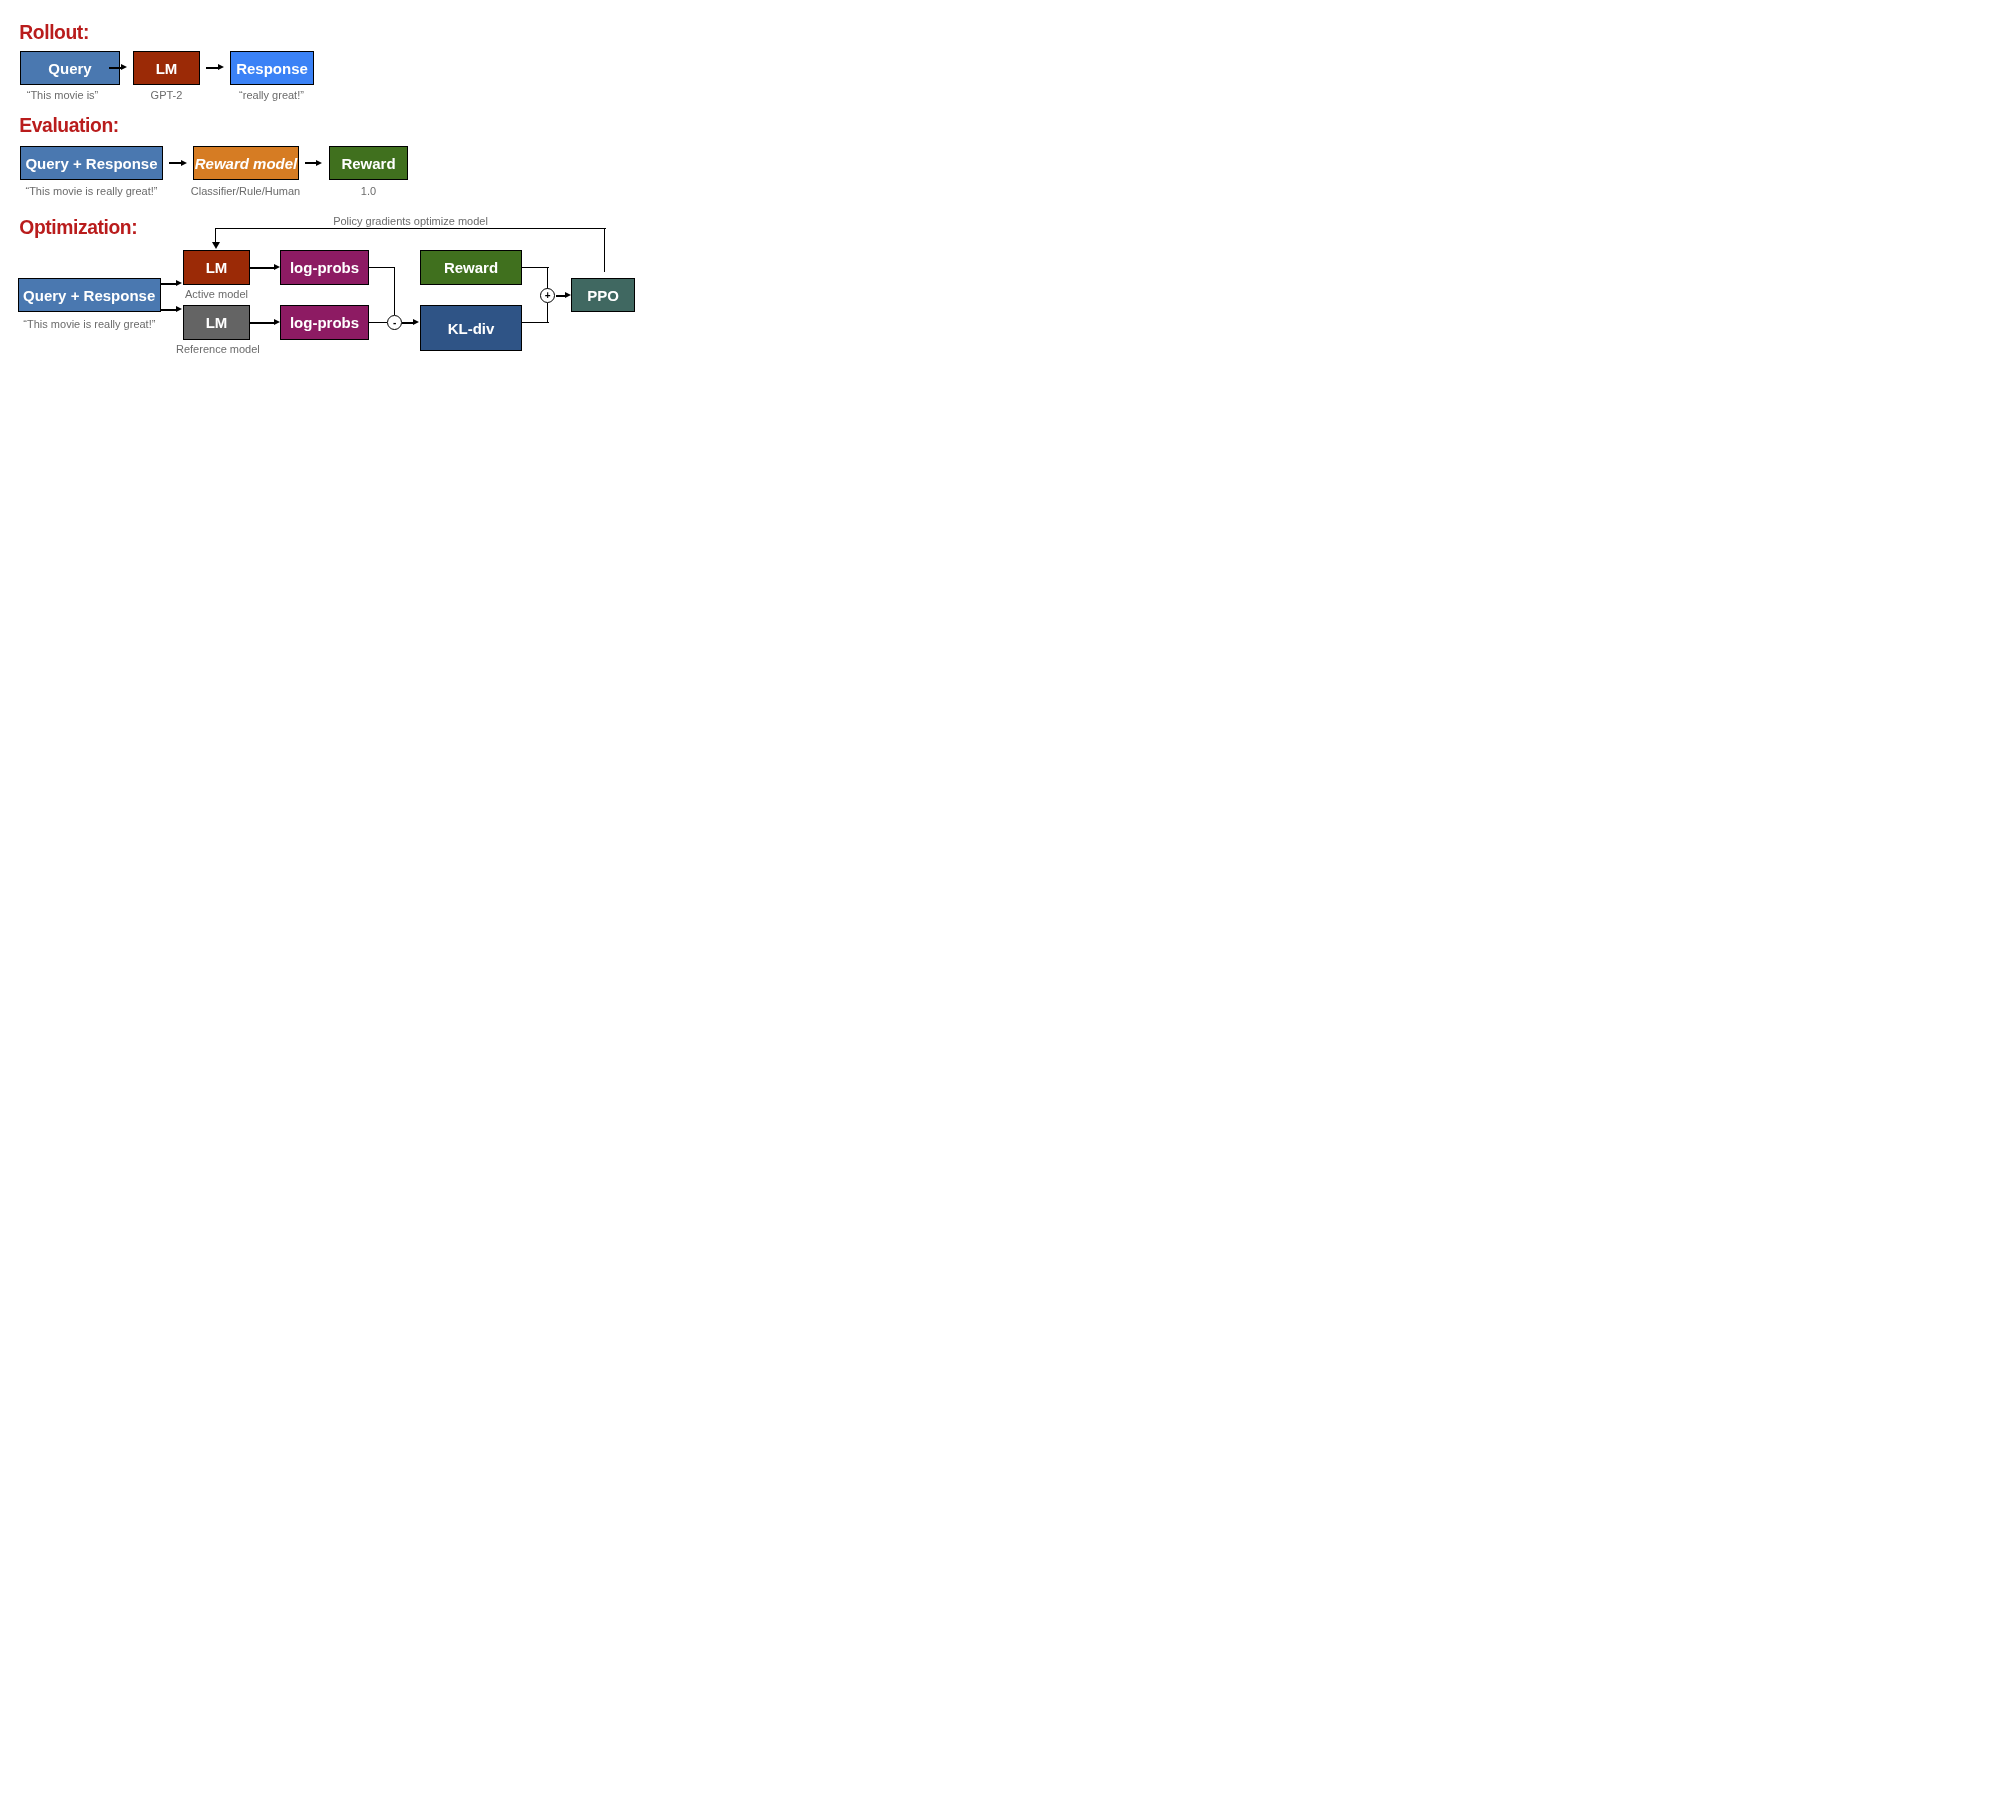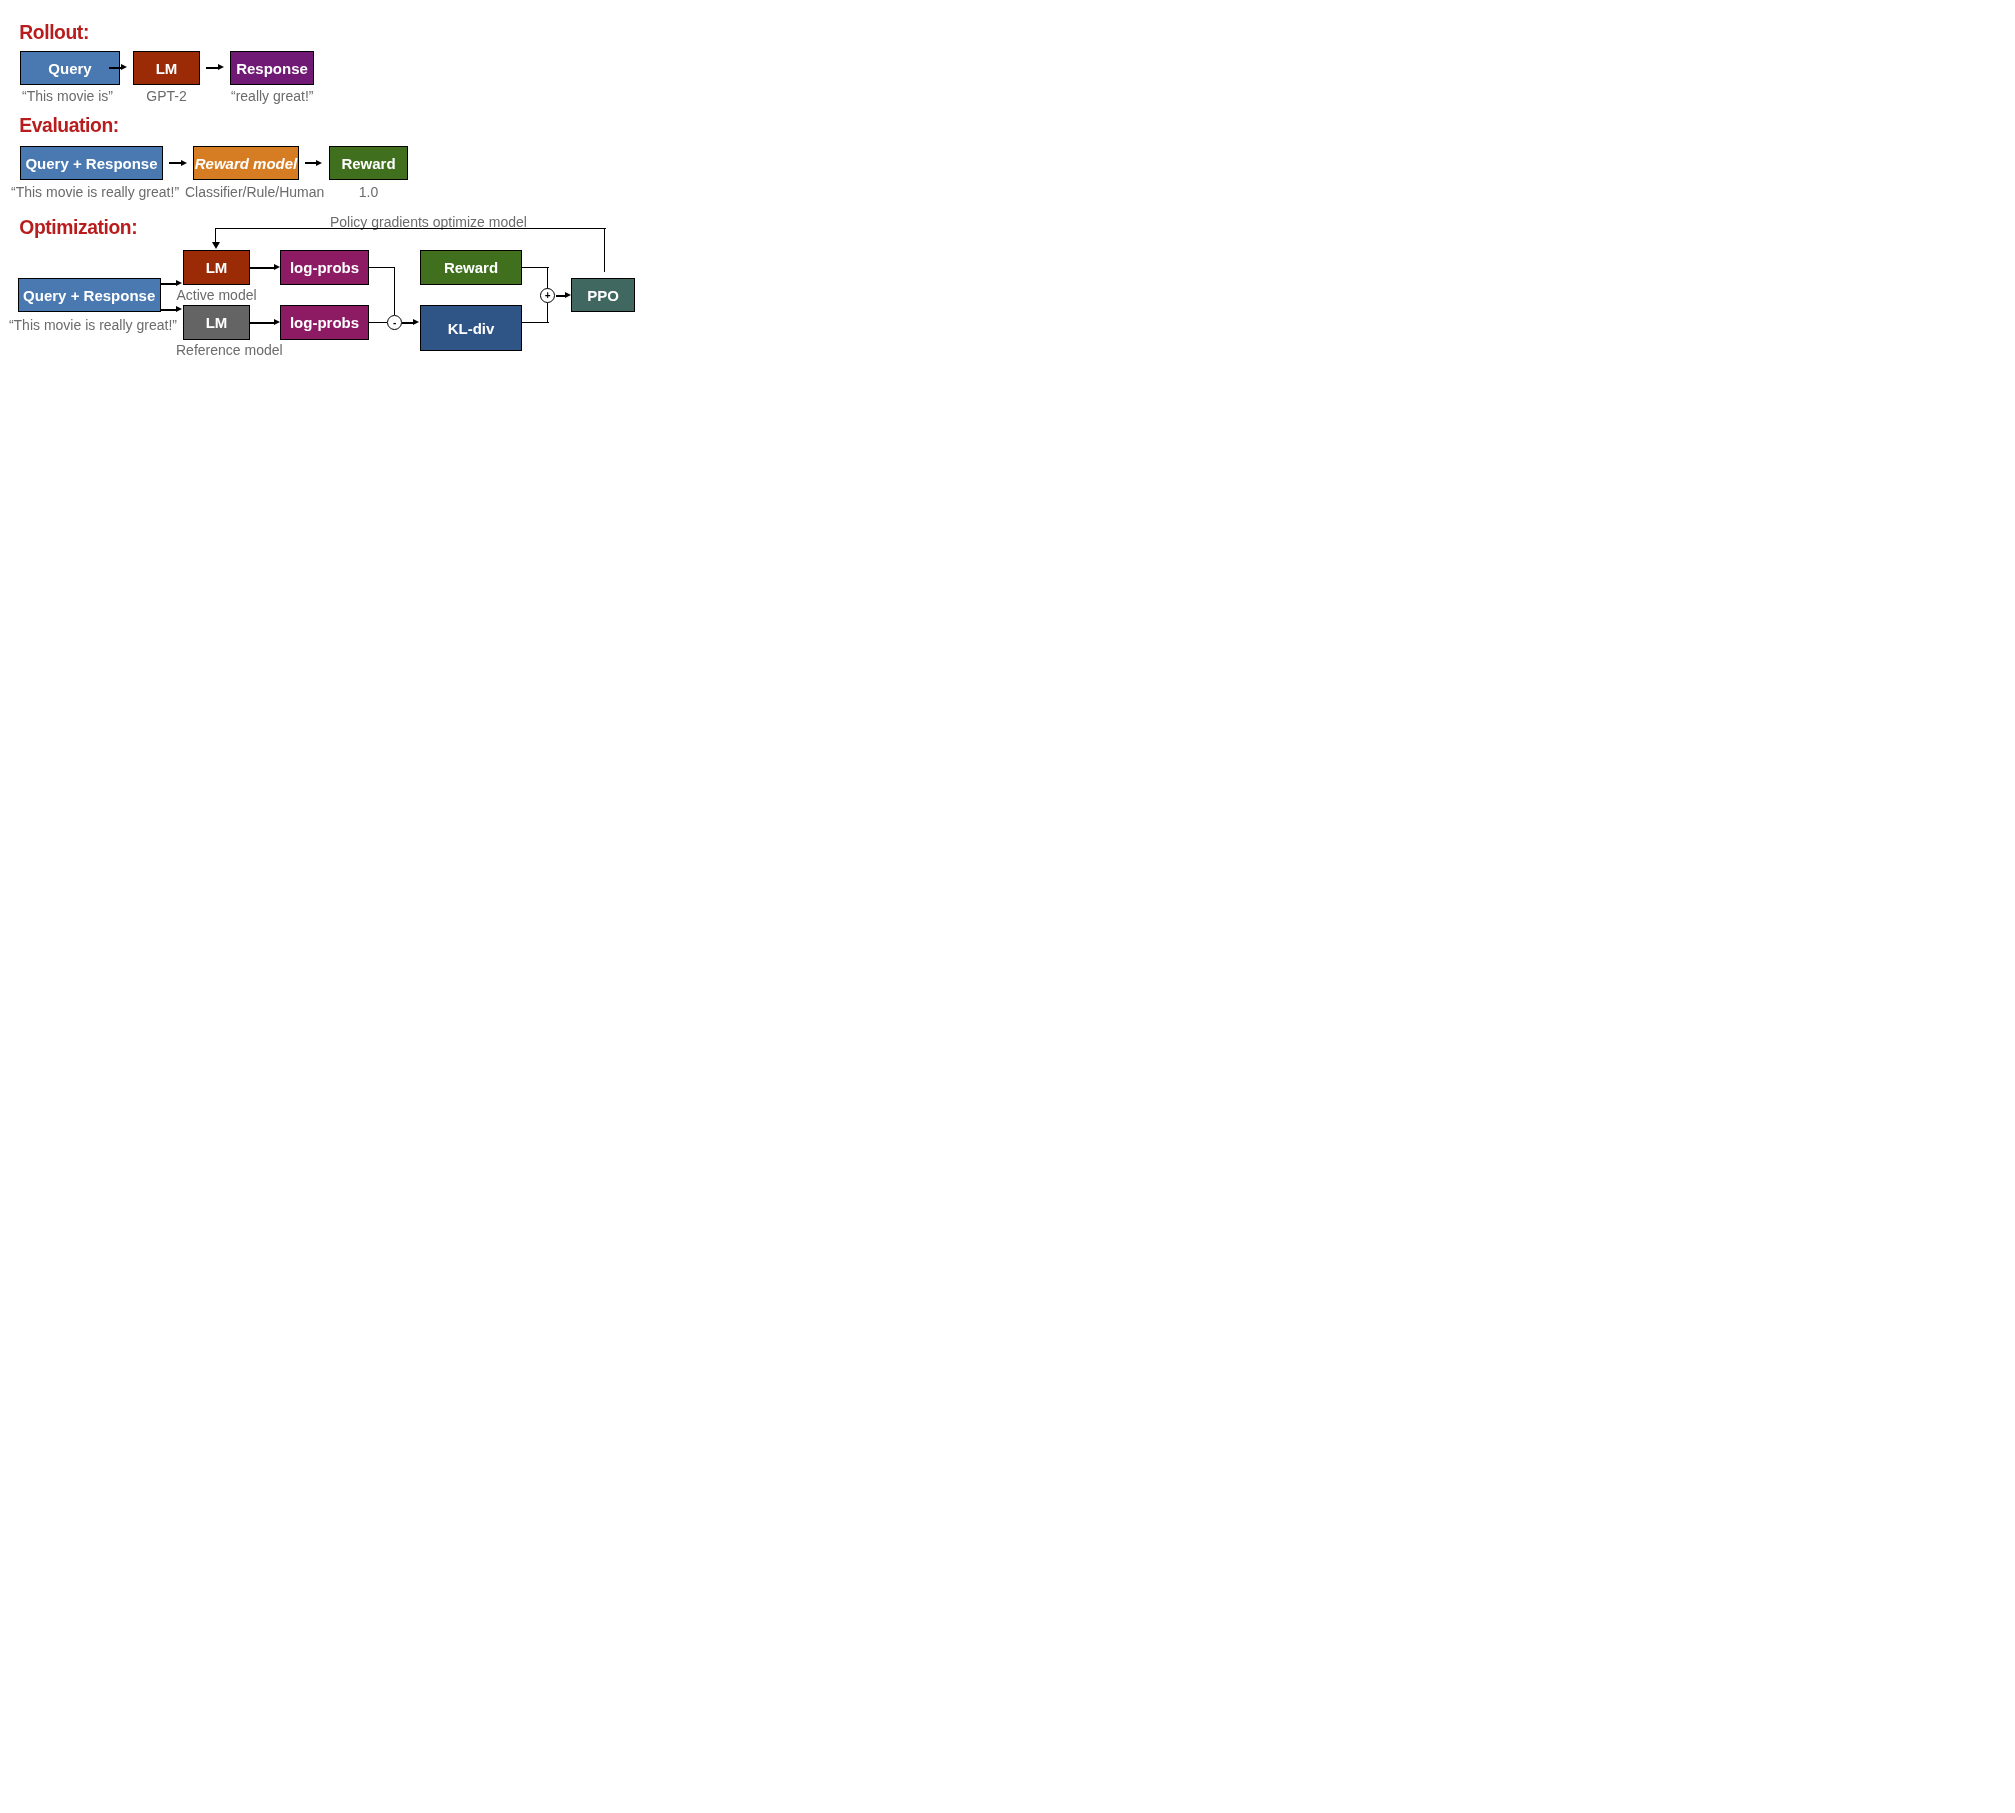--- a/index.html
+++ b/index.html
@@ -10,21 +10,21 @@
   .section-title{
     position:absolute;font-size:19.3px;font-weight:700;color:#b91c1c;
     line-height:1;letter-spacing:-0.4px;white-space:nowrap;
   }
   .box{
     position:absolute;box-sizing:border-box;border:0.8px solid #000;
     display:flex;align-items:center;justify-content:center;
     color:#fff;font-weight:700;font-size:15px;white-space:nowrap;
   }
   .caption{
-    position:absolute;font-size:14px;line-height:1.1;text-align:center;
+    position:absolute;font-size:11px;line-height:1.1;text-align:center;
     white-space:nowrap;
   }
   .shaft{position:absolute;background:#000;}
   .line{position:absolute;background:#000;}
   .head{position:absolute;width:0;height:0;}
   .head.right{border-top:3.6px solid transparent;border-bottom:3.6px solid transparent;border-left:6.9px solid #000;}
   .head.down{border-left:4px solid transparent;border-right:4px solid transparent;border-top:7.7px solid #000;}
   .op-circle{
     position:absolute;width:15.3px;height:15.3px;box-sizing:border-box;
     border:1.2px solid #000;border-radius:50%;background:#fff;z-index:2;
@@ -44,21 +44,21 @@
   </div>
   <div class="shaft" style="left:109px;top:67px;width:12.5px;height:1.6px;"></div>
   <div class="head right" style="left:121px;top:64px;"></div>
 
   <div class="box" style="left: 133px; top: 51px; width: 67px; height: 34px; background-color: rgb(155, 42, 6);">
     <span>LM</span>
   </div>
   <div class="shaft" style="left:206px;top:67px;width:12px;height:1.6px;"></div>
   <div class="head right" style="left:218px;top:64px;"></div>
 
-  <div class="box" style="left: 230px; top: 51px; width: 84px; height: 34px; background-color: #701a75;">
+  <div class="box" style="left: 230px; top: 51px; width: 84px; height: 34px; background-color: #3b82f6;">
     <span>Response</span>
   </div>
 
   <div class="caption" style="left: 22px; top: 89px; width: 81px; color: rgb(107, 107, 107);">“This movie is”</div>
   <div class="caption" style="left: 126px; top: 89px; width: 81px; color: rgb(107, 107, 107);">GPT-2</div>
   <div class="caption" style="left: 231px; top: 89px; width: 81px; color: rgb(107, 107, 107);">“really great!”</div>
 
   <div class="section-title" style="left:19.3px;top:116px;">Evaluation:</div>
 
   <div class="box" style="left: 20px; top: 146px; width: 143px; height: 34px; background-color: rgb(74, 120, 176);">

